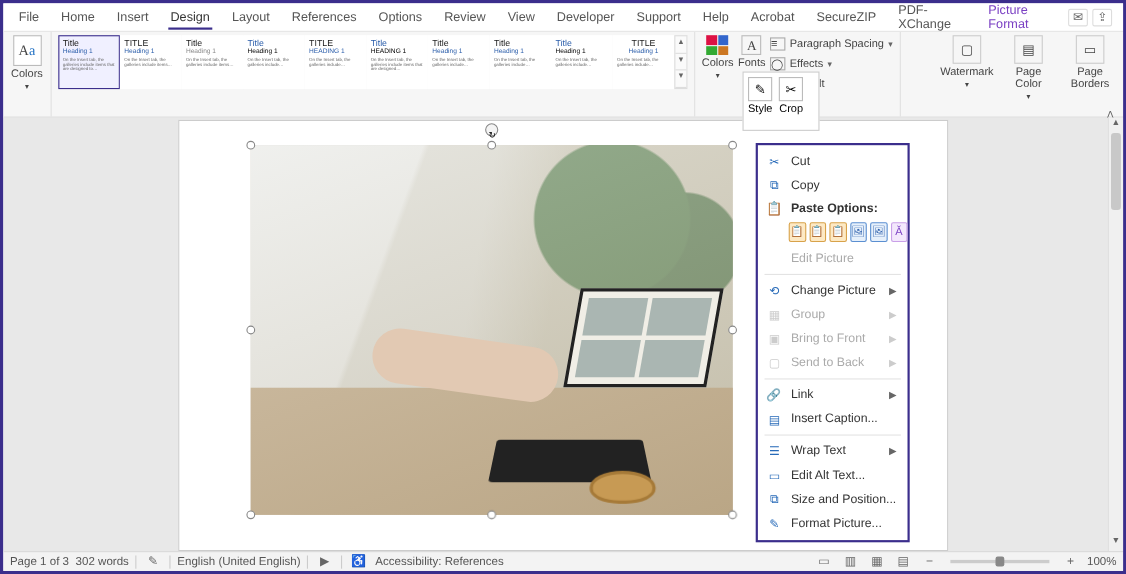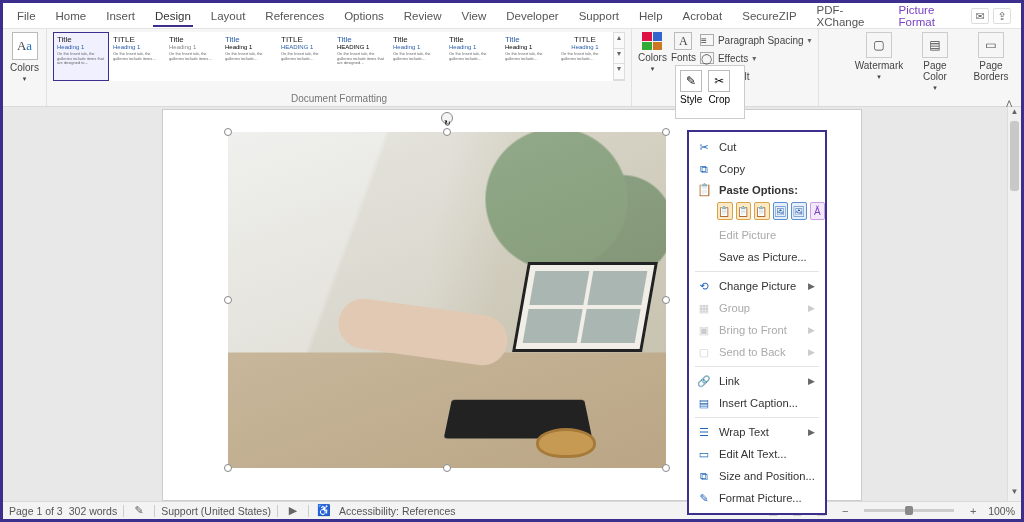--- a/index.html
+++ b/index.html
@@ -212,21 +212,20 @@
             <div class="h1" style="text-align:center">Heading 1</div>
             <div class="lorem">On the Insert tab, the galleries include…</div>
           </div>
         <div class="gallery-scroll">
             <span>▴</span>
             <span>▾</span>
             <span>▾</span>
           </div>
       </div>
     </div>
-    <div class="group-label">Document Formatting</div>
   </div>
 
   <div class="group" style="border-right:1px solid #e1e1e1;">
     <div class="group-body">
       <div class="ribbon-btn">
         <div class="swatches">
             <span></span>
             <span></span>
             <span></span>
             <span></span>
@@ -340,24 +339,20 @@
     <span>📋</span>
     <span>📋</span>
     <span>🖼</span>
     <span>🖼</span>
     <span>Ă</span>
   </div>
   <div class="ctx-item disabled">
       <span class="ic"></span>
       <span>Edit Picture</span>
     </div>
-  <div class="ctx-item">
-      <span class="ic"></span>
-      <span>Save as Picture...</span>
-    </div>
   <div class="ctx-sep"></div>
   <div class="ctx-item">
       <span class="ic">⟲</span>
       <span>Change Picture</span>
       <span class="arrow">▶</span>
     </div>
   <div class="ctx-item disabled">
       <span class="ic">▦</span>
       <span>Group</span>
       <span class="arrow">▶</span>
@@ -409,21 +404,21 @@
     </div>
   <div class="arr dn">▼</div>
 </div>
 
 <div class="status">
   <span>Page 1 of 3</span>
   <span>302 words</span>
   <span class="sep"></span>
   <span class="icon-btn">✎</span>
   <span class="sep"></span>
-  <span>Support (United States)</span>
+  <span>English (United English)</span>
   <span class="sep"></span>
   <span class="icon-btn">▶</span>
   <span class="sep"></span>
   <span class="icon-btn">♿</span>
   <span>Accessibility: References</span>
   <span class="sp"></span>
   <span class="icon-btn">▭</span>
   <span class="icon-btn">▥</span>
   <span class="icon-btn">▦</span>
   <span class="icon-btn">▤</span>

